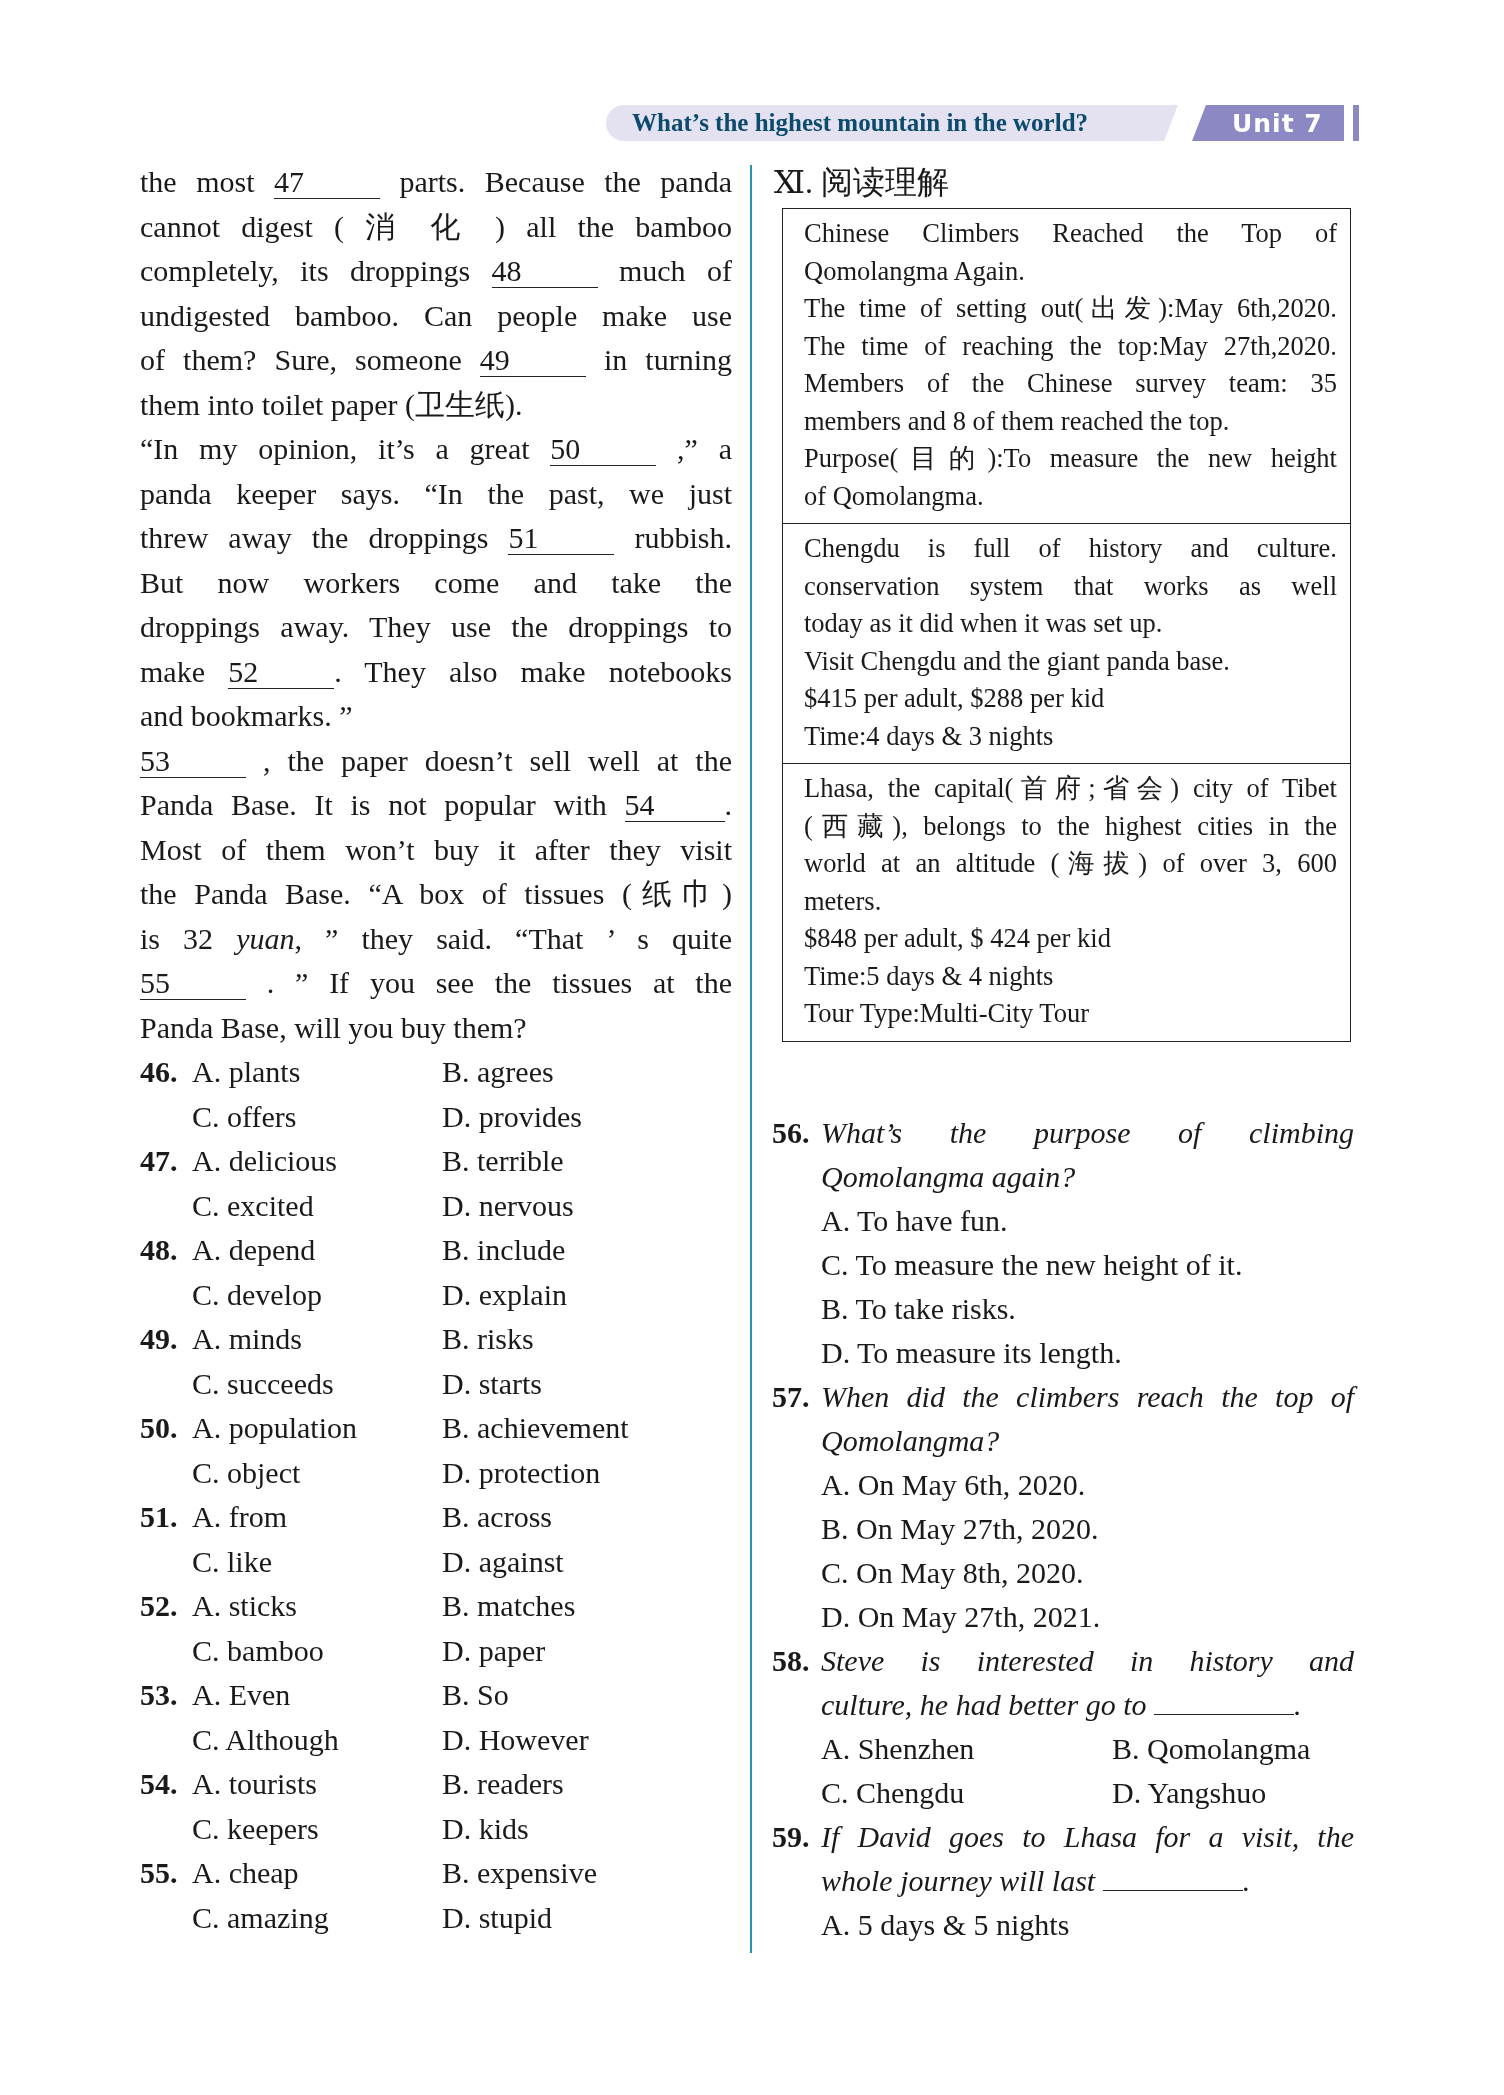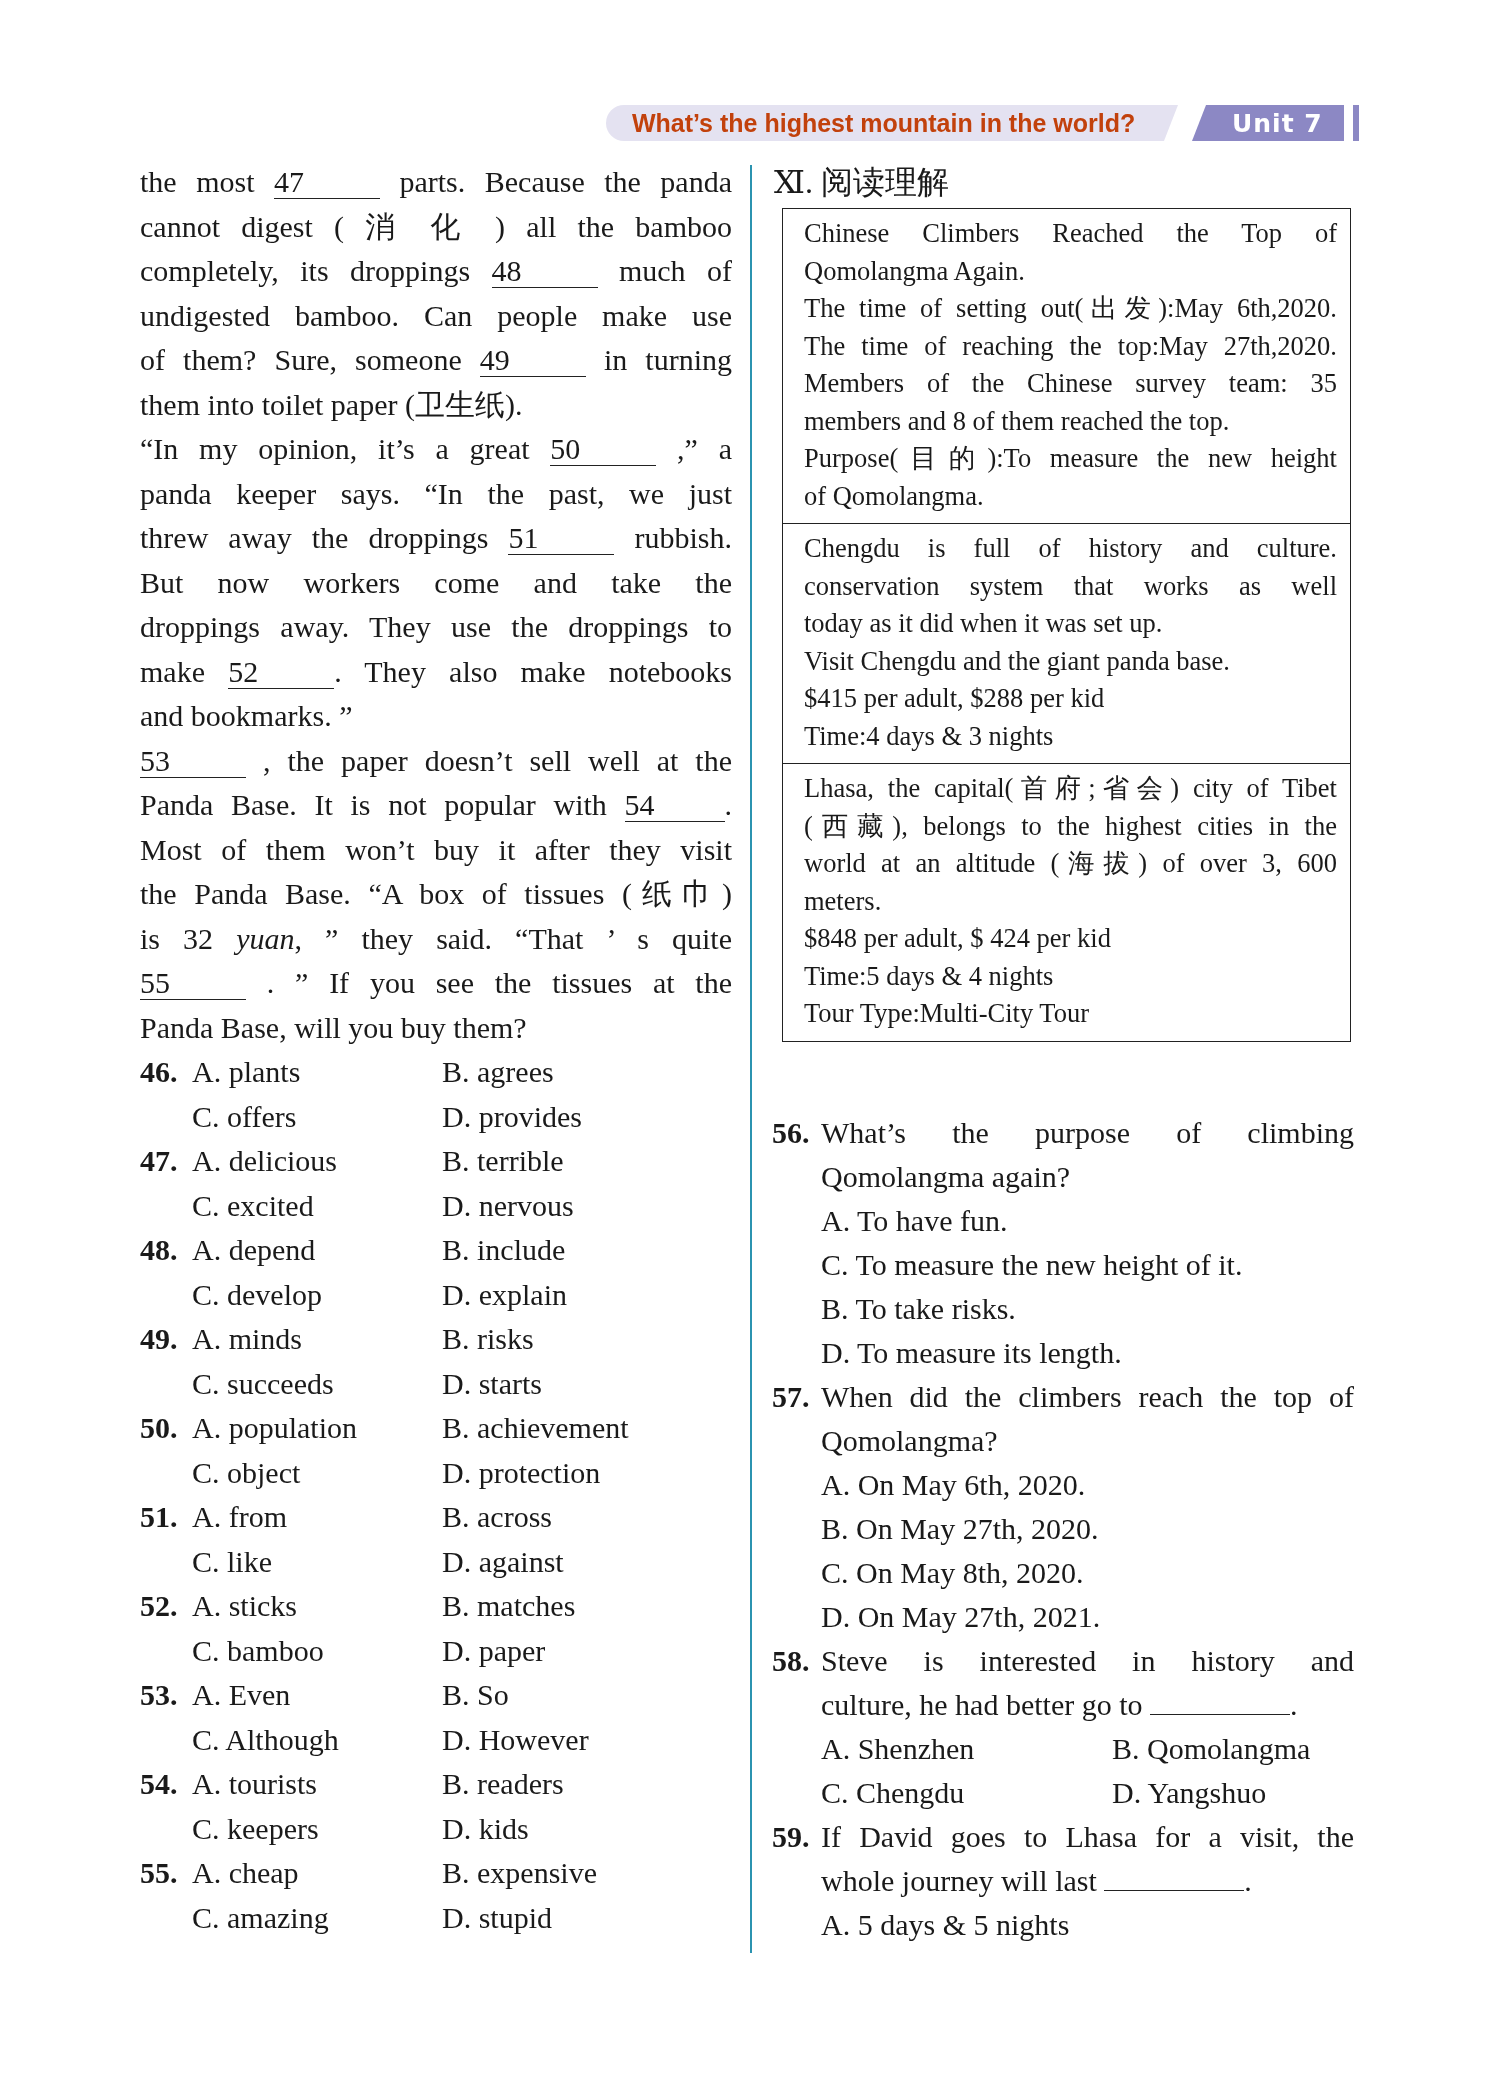--- a/index.html
+++ b/index.html
@@ -7,21 +7,21 @@
     width: 1504px; height: 2095px; position: relative; overflow: hidden;
     font-family: "Liberation Serif", "DejaVu Serif", serif; color: #1a1a1a;
   }
   .header-title {
     position: absolute; left: 606px; top: 105px; width: 572px; height: 36px;
     background: #e4e2f1; border-radius: 18px 0 0 18px;
     clip-path: polygon(0 0, 100% 0, calc(100% - 14px) 100%, 0 100%);
   }
   .header-title span {
     position: absolute; left: 26px; top: 4px; font-weight: bold; font-size: 25px;
-    font-family: Liberation Sans, sans-serif; color: #c2410c;
+    font-family: Liberation Serif, serif; color: #0c4a6e;
   }
   .unit-tab {
     position: absolute; left: 1192px; top: 105px; width: 152px; height: 36px;
     background: #8c88c4;
     clip-path: polygon(14px 0, 100% 0, 100% 100%, 0 100%);
   }
   .unit-tab span {
     position: absolute; left: 24px; top: 4px; font-family: "DejaVu Sans", sans-serif;
     font-weight: bold; font-size: 25px; color: #ffffff; letter-spacing: 1px; margin-left: 16px;
   }
@@ -48,21 +48,21 @@
   .section-title { font-size: 32px; line-height: 44px; margin: 0 0 3px 2px; white-space: nowrap; }
   .box { position: absolute; left: 10px; top: 48px; width: 567px; border: 1.5px solid #222; }
   .box-sec { padding: 6px 13px 8px 13px; font-size: 26.5px; line-height: 37.5px; }
   .box-sec + .box-sec { border-top: 1.5px solid #222; }
   .box-sec .line { display: block; white-space: nowrap; text-align: justify; text-align-last: justify; margin-left: 8px; }
   .box-sec .line.left { text-align-last: left; }
 
   .questions { position: absolute; left: 0; top: 951px; width: 590px; font-size: 30px; line-height: 44px; }
   .q-row { position: relative; height: 44px; white-space: nowrap; }
   .q-num { position: absolute; left: 0; font-weight: bold; }
-  .q-text { position: absolute; left: 49px; right: 8px; text-align: justify; text-align-last: justify; }
+  .q-text { position: absolute; left: 49px; right: 8px; text-align: justify; text-align-last: justify; font-style: italic; }
   .q-text.left { text-align-last: left; }
   .q-opt { position: absolute; left: 49px; }
   .q-opt2 { position: absolute; left: 340px; }
   em { font-style: italic; }
 </style>
 </head>
 <body>
 
 <div class="header-title">
   <span>What’s the highest mountain in the world?</span>

